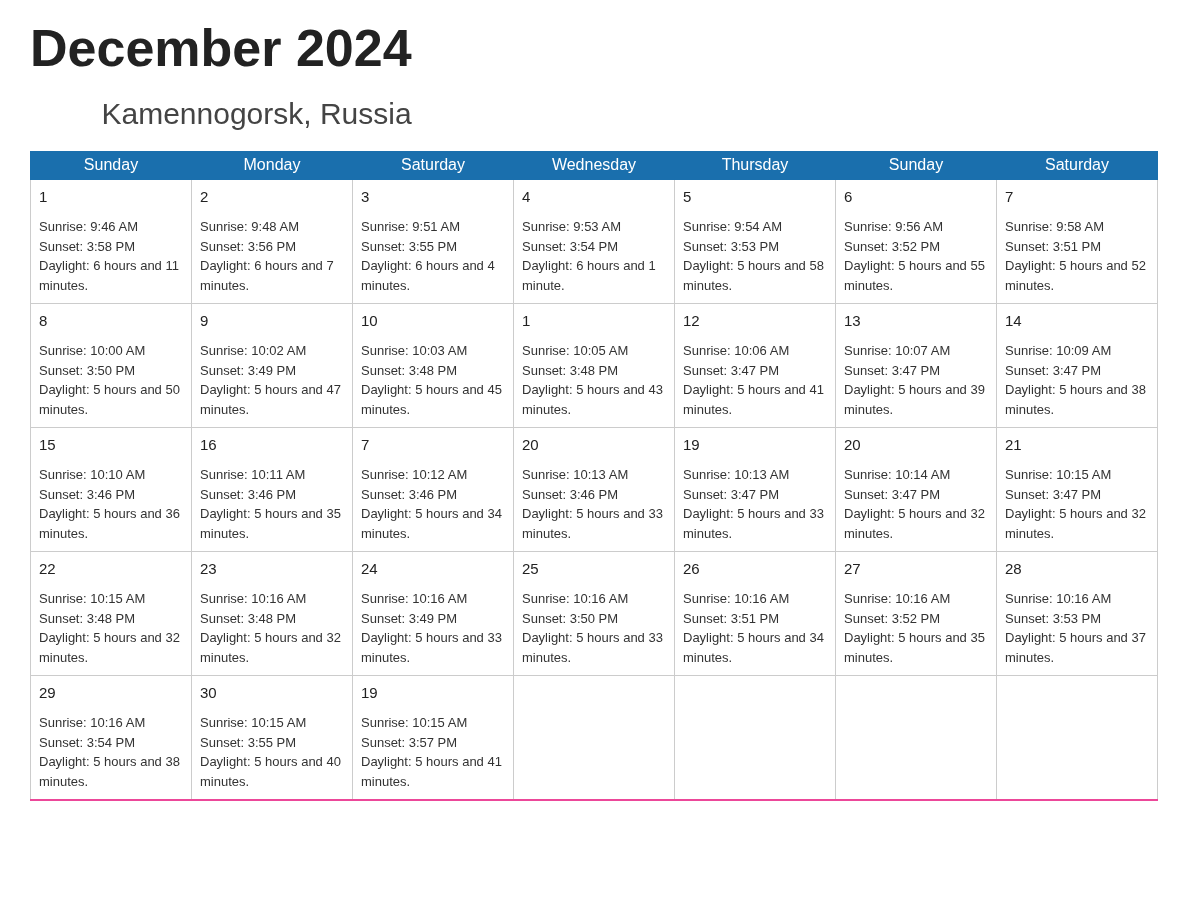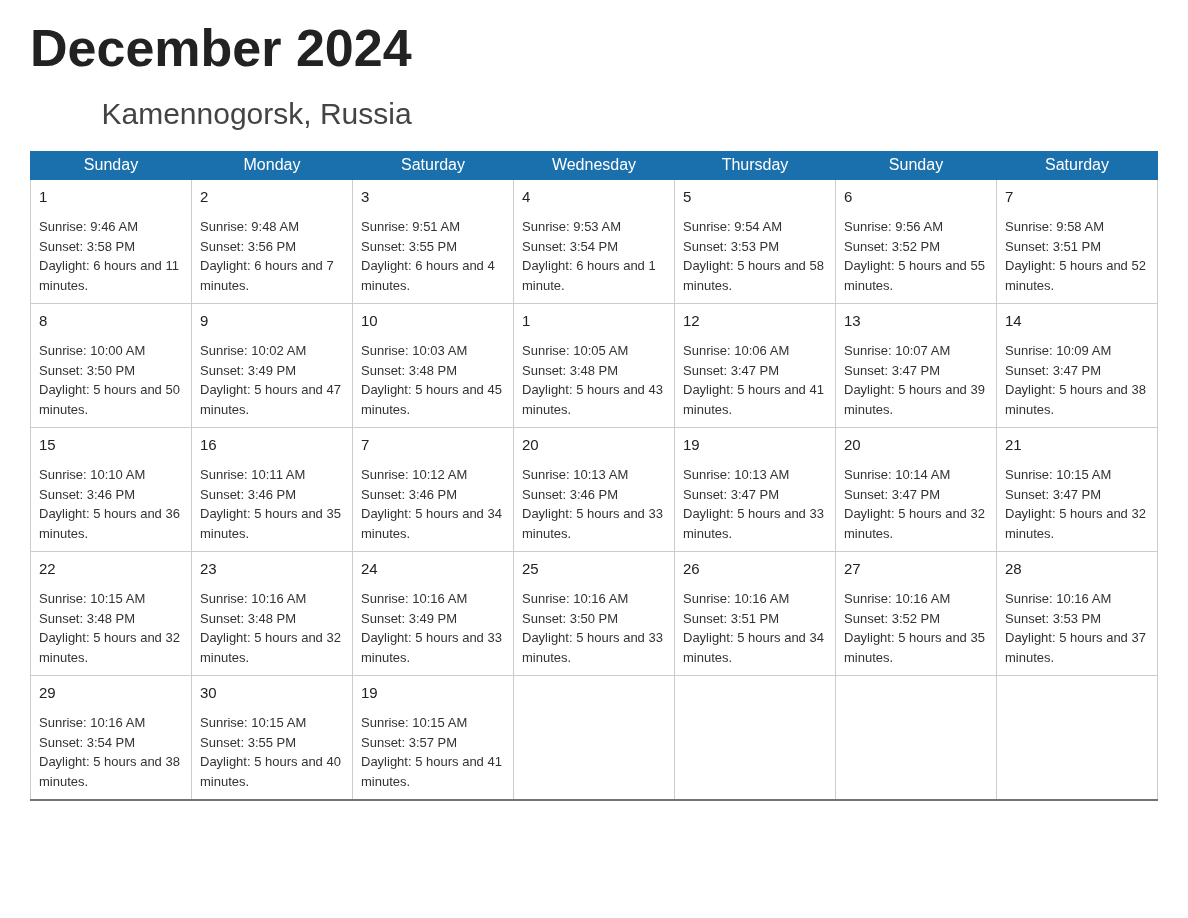--- a/index.html
+++ b/index.html
@@ -51,21 +51,21 @@
     }
     tbody tr td {
       vertical-align: top;
       padding: 8px;
       border: 1px solid #ccc;
       font-size: 13.5px;
       color: #333;
       min-height: 90px;
     }
     tbody tr:last-child td {
-      border-bottom: 2px solid #737373;
+      border-bottom: 2px solid #ec4899;
     }
     tbody tr:first-child td {
       border-top: 2px solid #1a6fad;
     }
     .day-num {
       font-size: 15px;
       font-weight: normal;
       color: #222;
       margin-bottom: 4px;
       display: block;

